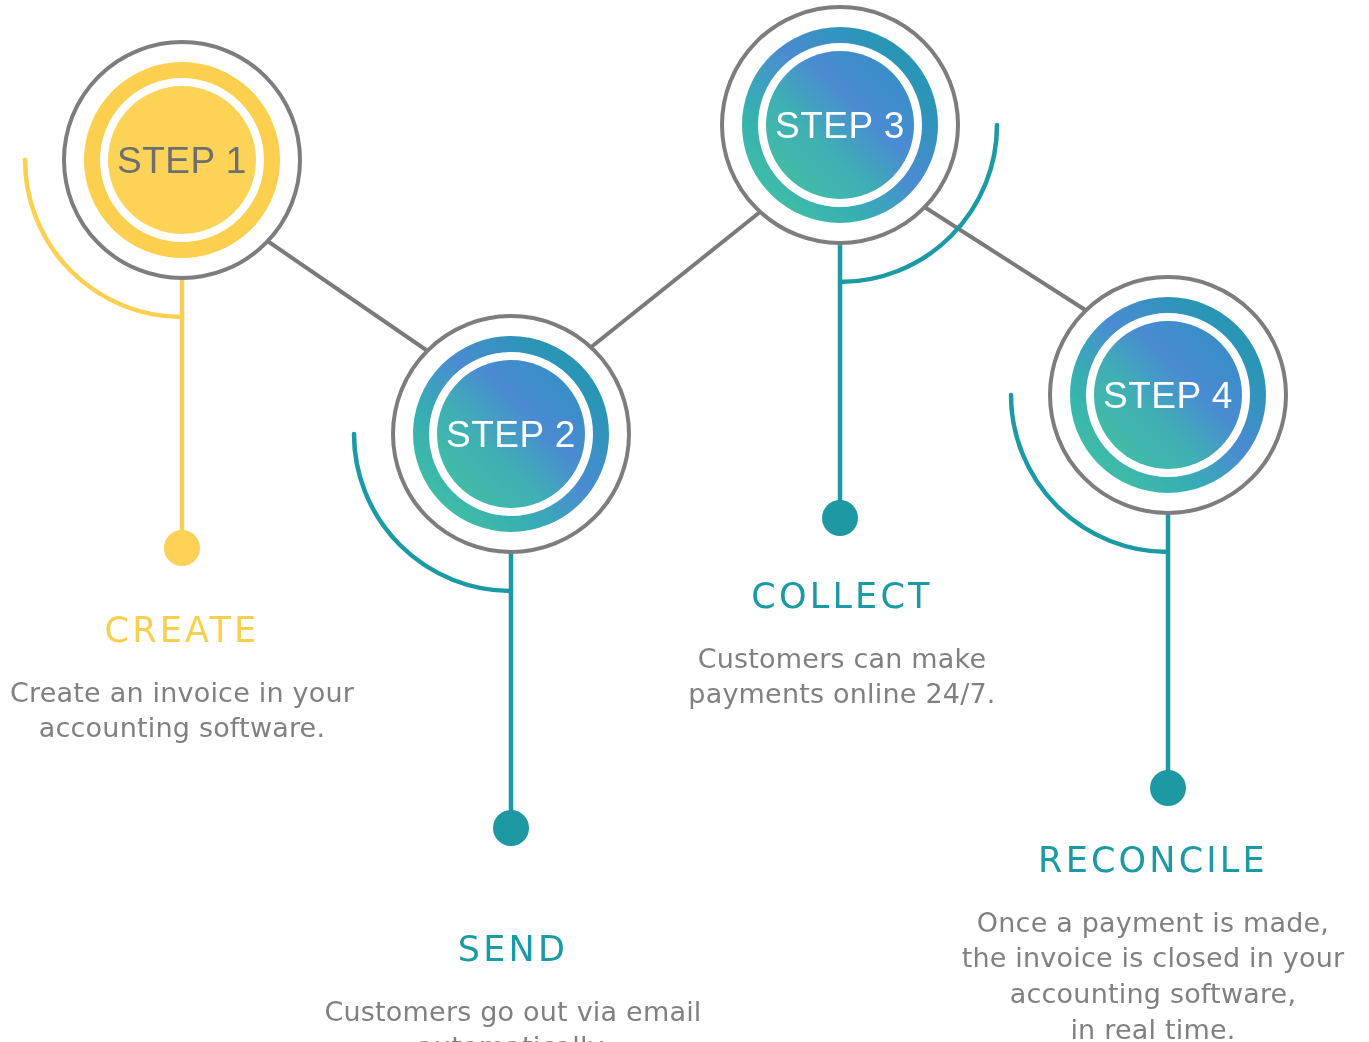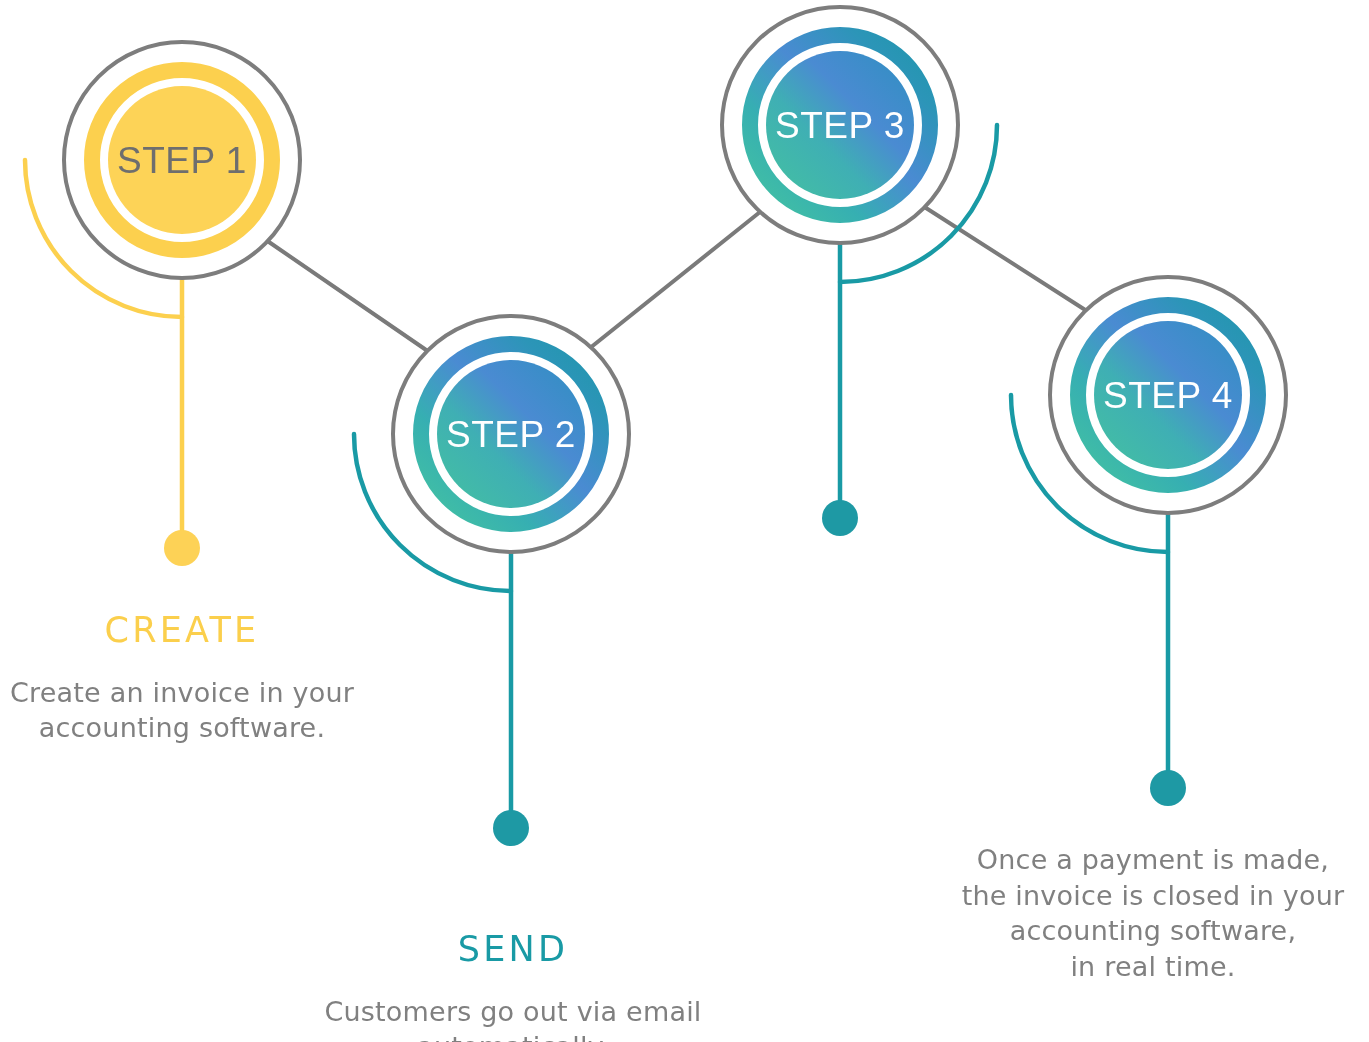--- a/index.html
+++ b/index.html
@@ -144,21 +144,27 @@
     <p class="body-copy">Create an invoice in your
 accounting software.</p>
   </div>
 
   <div class="textblock" id="tb-send">
     <h2 class="heading" style="color:#199AA5;">SEND</h2>
     <p class="body-copy">Customers go out via email
 automatically.</p>
   </div>
 
+  <div class="textblock" id="tb-collect">
+    <h2 class="heading" style="color:#199AA5;">COLLECT</h2>
+    <p class="body-copy">Customers can make
+payments online 24/7.</p>
+  </div>
 
   <div class="textblock" id="tb-reconcile">
+    <h2 class="heading" style="color:#199AA5;">RECONCILE</h2>
     <p class="body-copy">Once a payment is made,
 the invoice is closed in your
 accounting software,
 in real time.</p>
   </div>
 
 </div>
 
 </body></html>

